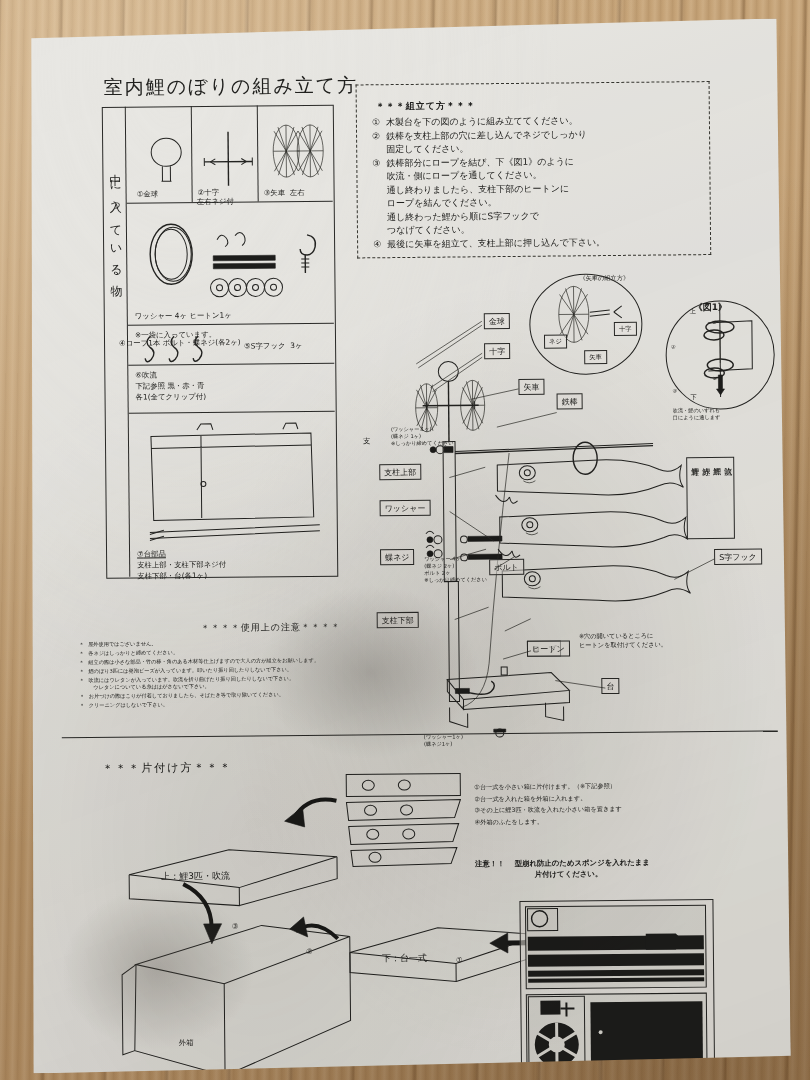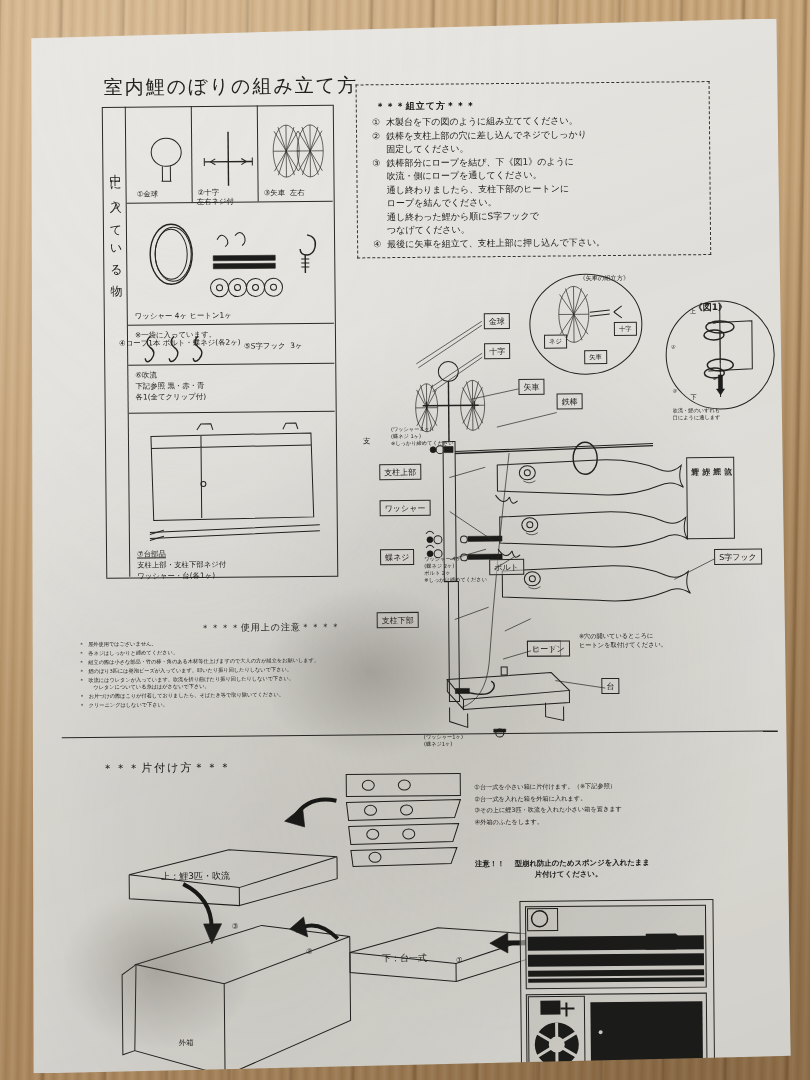--- a/index.html
+++ b/index.html
@@ -174,21 +174,21 @@
     <path class="st" d="M8 14 L168 12 L170 96 L10 98 Z"></path>
     <path class="st" d="M58 14 L58 96 M8 26 L168 24"></path>
     <circle class="st" cx="60" cy="62" r="2.5"></circle>
     <path class="st" d="M6 110 L176 104 M6 116 L176 110"></path>
     <path class="st" d="M20 108 l-14 4 M20 114 l-14 4"></path>
   </svg>
   <div class="ink jp sm" style="left:113px;top:525px;text-decoration:underline;">
     <span>⑦</span><span>台部品</span>
   </div>
   <div class="ink jp sm" style="left:113px;top:536px;">支柱上部・支柱下部ネジ付</div>
-  <div class="ink jp sm" style="left:113px;top:547px;">ワッシャー・台(各1ヶ)</div>
+  <div class="ink jp sm" style="left:113px;top:547px;">支柱下部・台(各1ヶ)</div>
 
   <div class="dashbox" style="left:336px;top:62px;width:352px;height:172px;"></div>
   <div class="ink jp md" style="left:356px;top:78px;letter-spacing:1px;font-weight:bold;">＊＊＊組立て方＊＊＊</div>
   <div class="ink jp md" style="left:352px;top:94px;width:330px;">
     <div style="display:flex;gap:6px;">
       <span>①</span>
       <span>木製台を下の図のように組み立ててください。</span>
     </div>
     <div style="display:flex;gap:6px;">
       <span>②</span>

